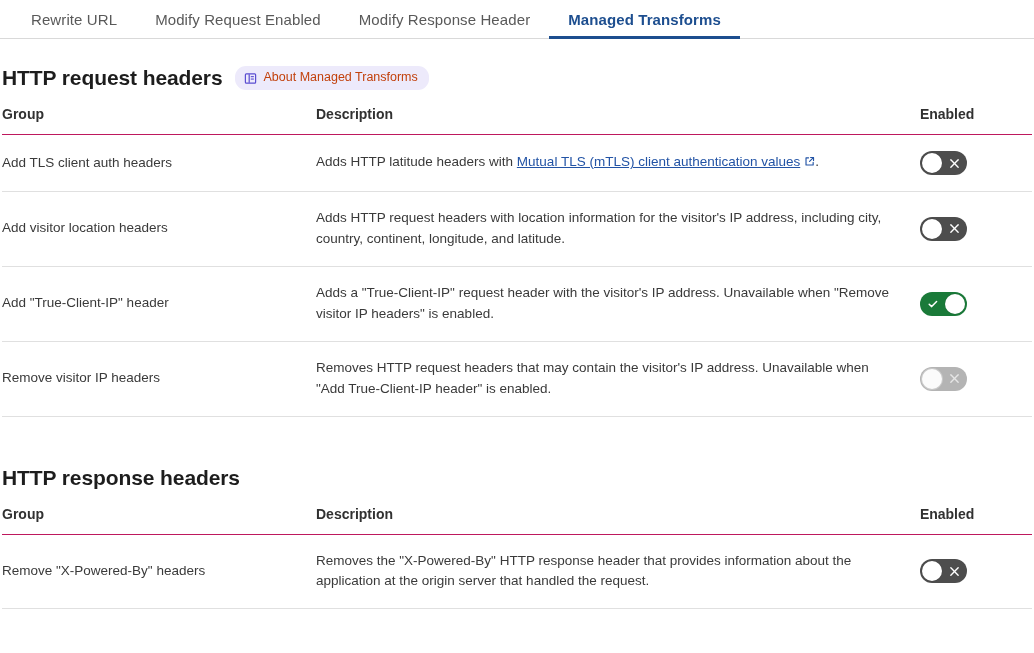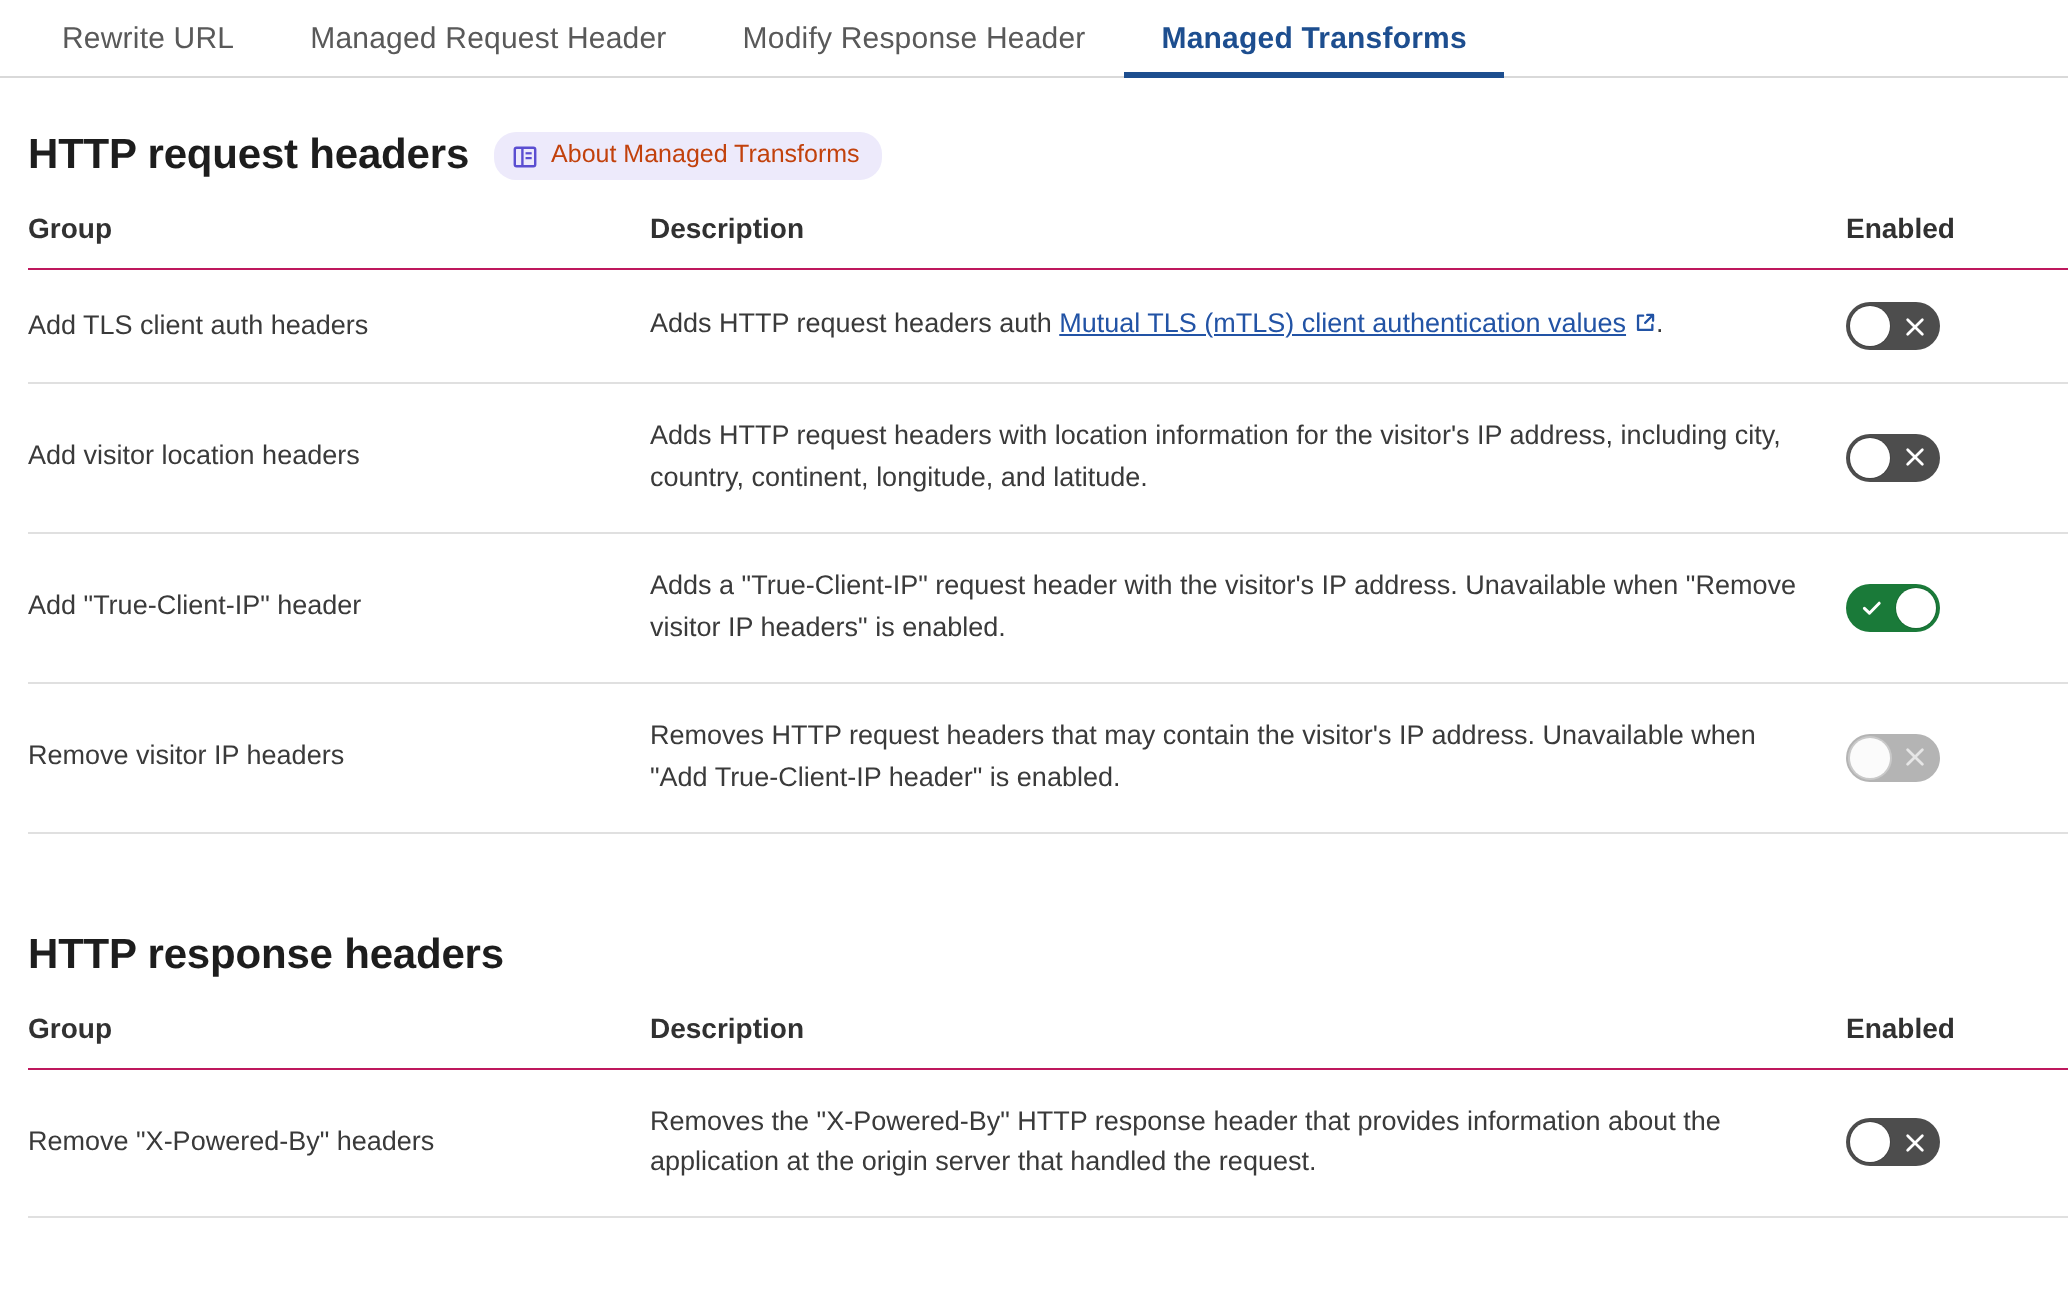--- a/index.html
+++ b/index.html
@@ -41,21 +41,21 @@
   }
   .tab.active::after {
     content: "";
     position: absolute;
     left: 0; right: 0; bottom: -1px;
     height: 3px;
     background: #1d4e8f;
   }
 
   
-  .section { padding: 0 14px; }
+  .section { padding: 0 2px; }
   .section-head {
     display: flex;
     align-items: center;
     gap: 12px;
     padding-top: 27px;
     padding-bottom: 16px;
   }
   .section-title {
     font-size: 21px;
     font-weight: bold;
@@ -156,21 +156,21 @@
   .section-spacer { height: 22px; }
 </style>
 </head>
 <body>
 
 <div class="tabbar">
   <div class="tab">
     <span>Rewrite URL</span>
   </div>
   <div class="tab">
-    <span>Managed Request Header</span>
+    <span>Modify Request Enabled</span>
   </div>
   <div class="tab">
     <span>Modify Response Header</span>
   </div>
   <div class="tab active">
     <span>Managed Transforms</span>
   </div>
 </div>
 
 <div class="section">
@@ -196,21 +196,21 @@
         <th class="col-group">Group</th>
         <th class="col-desc">Description</th>
         <th class="col-enabled">Enabled</th>
       </tr>
     </thead>
     <tbody>
 
 
       <tr>
         <td class="cell-group">Add TLS client auth headers</td>
-        <td class="cell-desc"><span>Adds HTTP request headers auth </span><a class="desc-link">Mutual TLS (mTLS) client authentication values</a><span class="ext-icon">
+        <td class="cell-desc"><span>Adds HTTP latitude headers with </span><a class="desc-link">Mutual TLS (mTLS) client authentication values</a><span class="ext-icon">
             <svg width="11" height="11" viewBox="0 0 12 12">
               <path d="M5 2H2.2v7.8H10V7" fill="none" stroke="#2253a5" stroke-width="1.25" stroke-linecap="round" stroke-linejoin="round"></path>
               <path d="M7.2 1.6H10.4V4.8" fill="none" stroke="#2253a5" stroke-width="1.25" stroke-linecap="round" stroke-linejoin="round"></path>
               <line x1="10.2" y1="1.8" x2="6.1" y2="5.9" stroke="#2253a5" stroke-width="1.25" stroke-linecap="round"></line>
             </svg>
           </span><span>.</span></td>
         <td class="cell-enabled">
           <div class="switch">
             <span class="knob"></span>
             <span class="mark">

